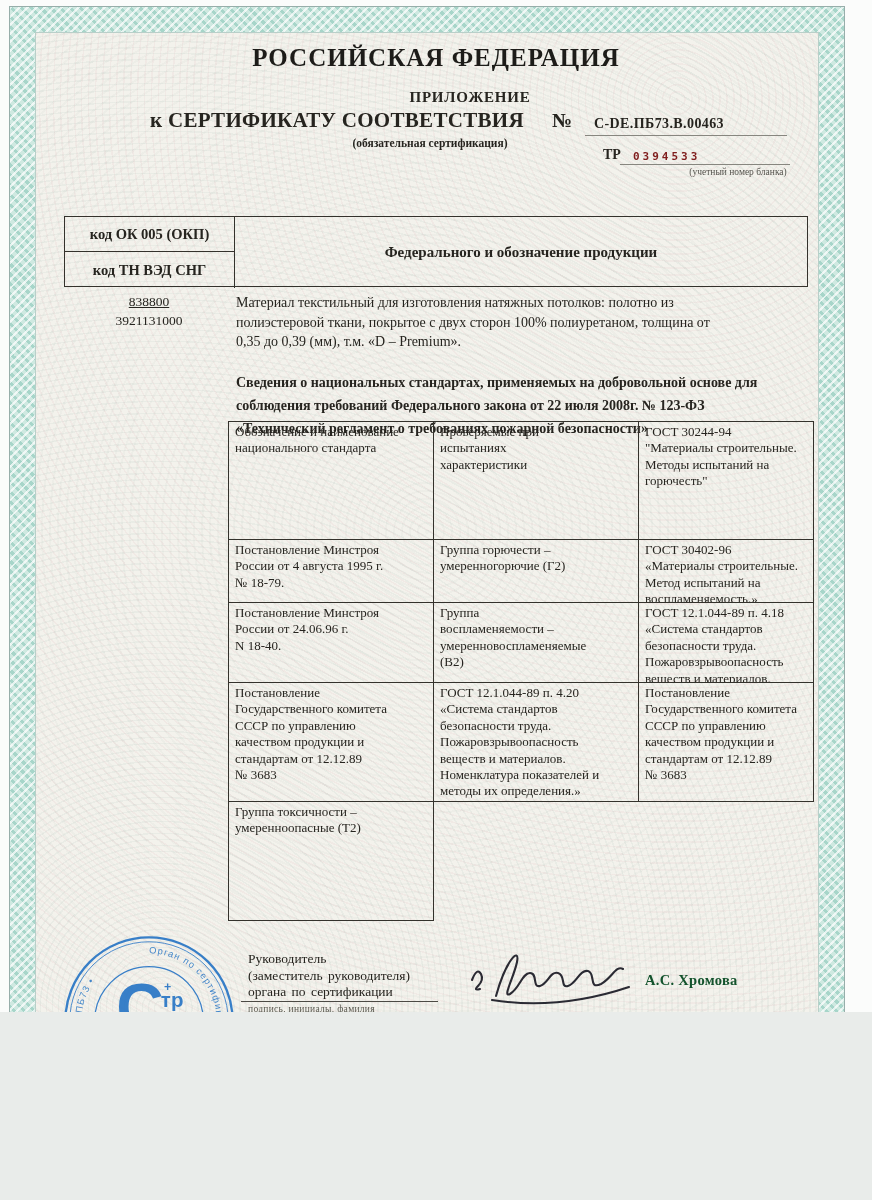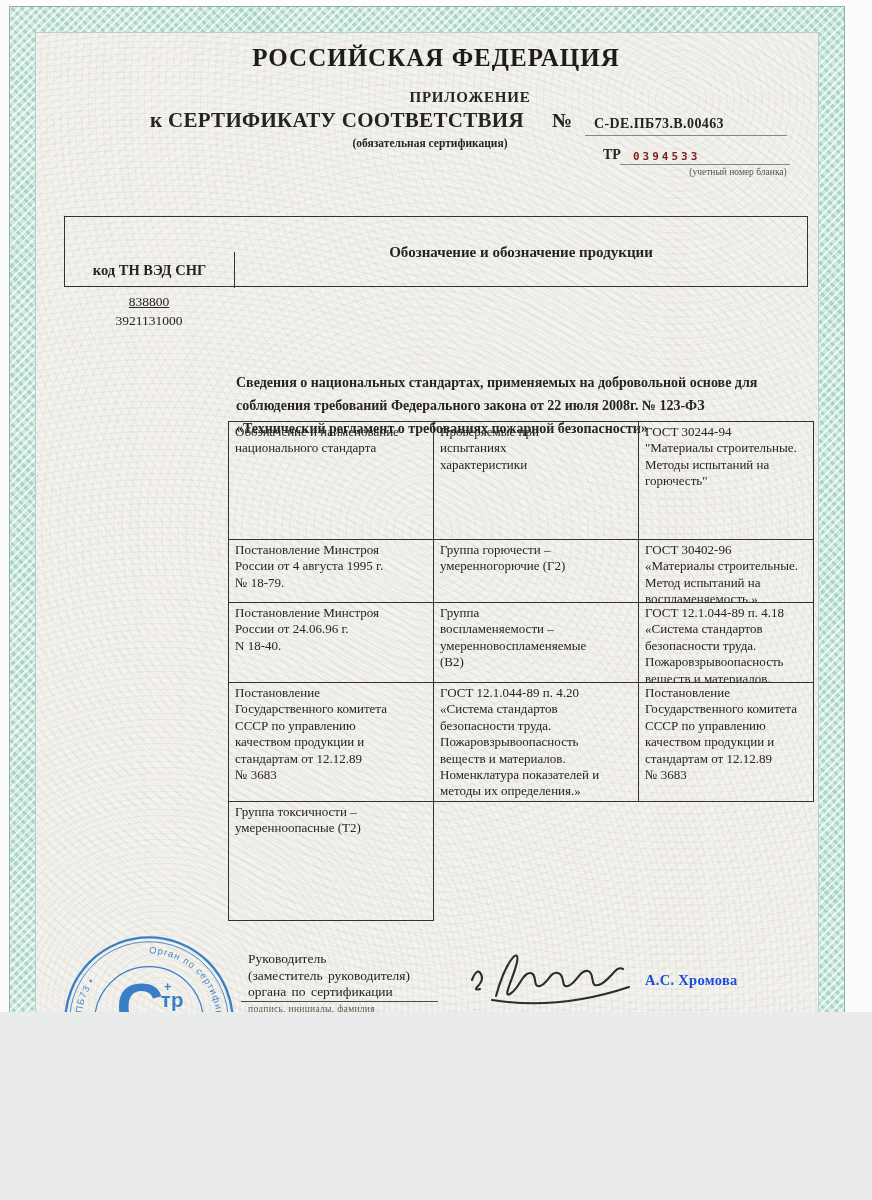--- a/index.html
+++ b/index.html
@@ -72,21 +72,21 @@
     border-right:1.5px solid #34322c;border-bottom:1.5px solid #34322c;
     padding:2px 6px 0 6px;font-size:13px;line-height:16.4px;
     white-space:pre-line;box-sizing:border-box;overflow:hidden;
   }
 
   
   .role-head{left:248px;top:951px;font-size:13.5px;line-height:16.5px;word-spacing:2px;}
   .sig-line{position:absolute;height:1px;background:#4c4a44;}
   .caption{position:absolute;font-size:9.5px;color:#5a5950;letter-spacing:.3px;}
   .role-expert{left:248px;top:1036px;font-size:14px;letter-spacing:.4px;}
-  .name{font-size:14.5px;font-weight:bold;letter-spacing:.3px;color:#1d4ed8;}
+  .name{font-size:14.5px;font-weight:bold;letter-spacing:.3px;color:#14532d;}
   .name1{left:645px;top:972px;}
   .name2{left:645px;top:1040px;}
   .mp{left:112px;top:1013px;font-size:13px;color:#6d28d9;z-index:3;letter-spacing:1px;margin-left:25px;}
 
   .sig1{left:462px;top:942px;z-index:2;}
   .sig2{left:485px;top:1014px;z-index:2;}
   .stamp{left:60px;top:932px;opacity:.88;z-index:2;}
 </style>
 </head>
 <body>
@@ -102,28 +102,32 @@
   <div class="abs num-sign b">№</div>
   <div class="abs cert-number b">С-DE.ПБ73.В.00463</div>
   <div class="rule" style="left:585px;top:135px;width:202px;"></div>
   <div class="abs mandatory center b">(обязательная сертификация)</div>
   <div class="abs tr-label b">ТР</div>
   <div class="abs blank-number">0394533</div>
   <div class="rule" style="left:620px;top:164px;width:170px;"></div>
   <div class="abs blank-caption">(учетный номер бланка)</div>
 
   <div class="abs ctable">
-    <div class="rc">Обозначение и обозначение продукции</div>
+    <div class="lc lc1">код ОК 005 (ОКП)</div>
+    <div class="rc">Федерального и обозначение продукции</div>
     <div class="lc" style="grid-row:2;">код ТН ВЭД СНГ</div>
   </div>
 
   <div class="abs codes">
     <div class="okp">838800</div>
     <div>3921131000</div>
   </div>
+  <div class="abs descr pre">Материал текстильный для изготовления натяжных потолков: полотно из
+полиэстеровой ткани, покрытое с двух сторон 100% полиуретаном, толщина  от
+0,35 до 0,39 (мм), т.м. «D – Premium».</div>
   <div class="abs intro pre">Сведения о национальных стандартах, применяемых на  добровольной основе для
 соблюдения требований Федерального закона от 22 июля 2008г. № 123-ФЗ
 «Технический регламент о требованиях пожарной безопасности»</div>
 
   <div class="abs stable">
     <div class="cell">Обозначение и наименование
 национального стандарта</div>
     <div class="cell">Проверяемые при
 испытаниях
 характеристики</div>

